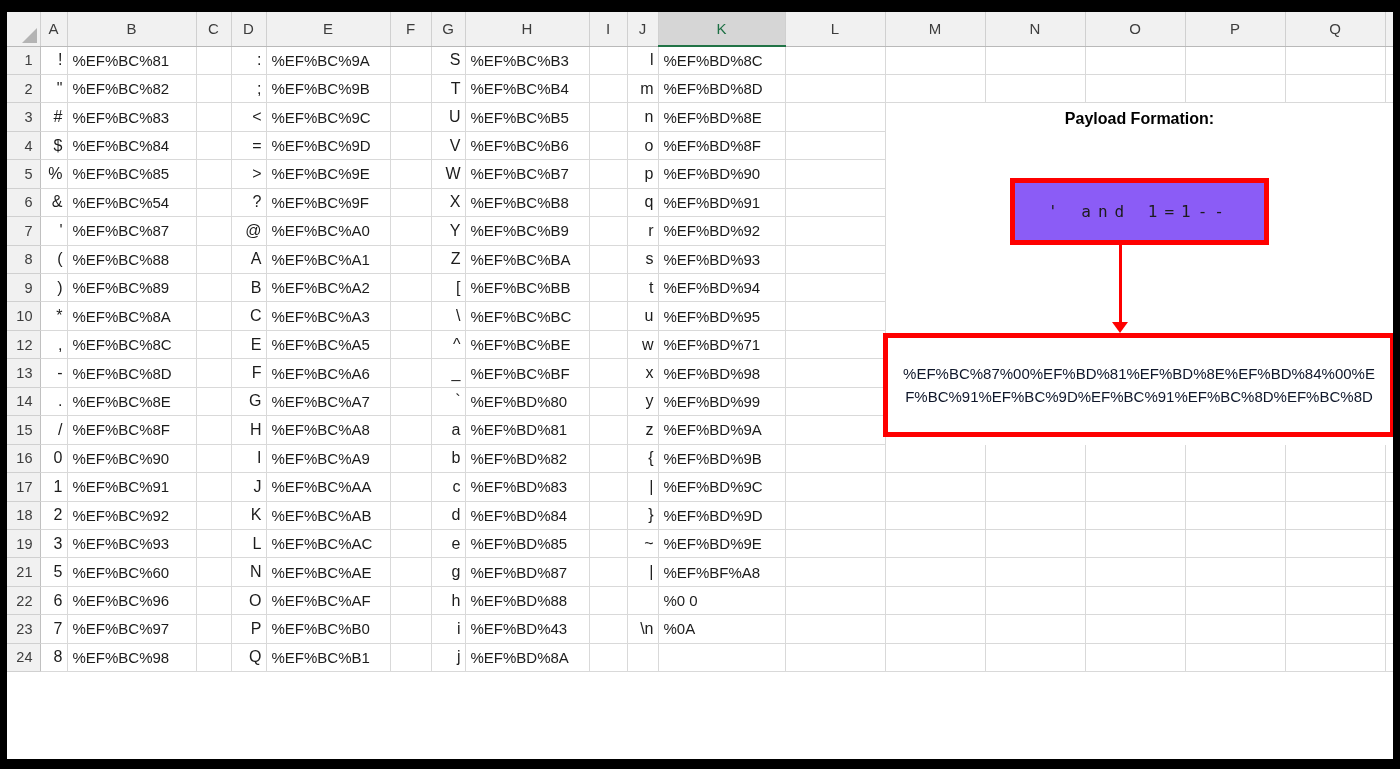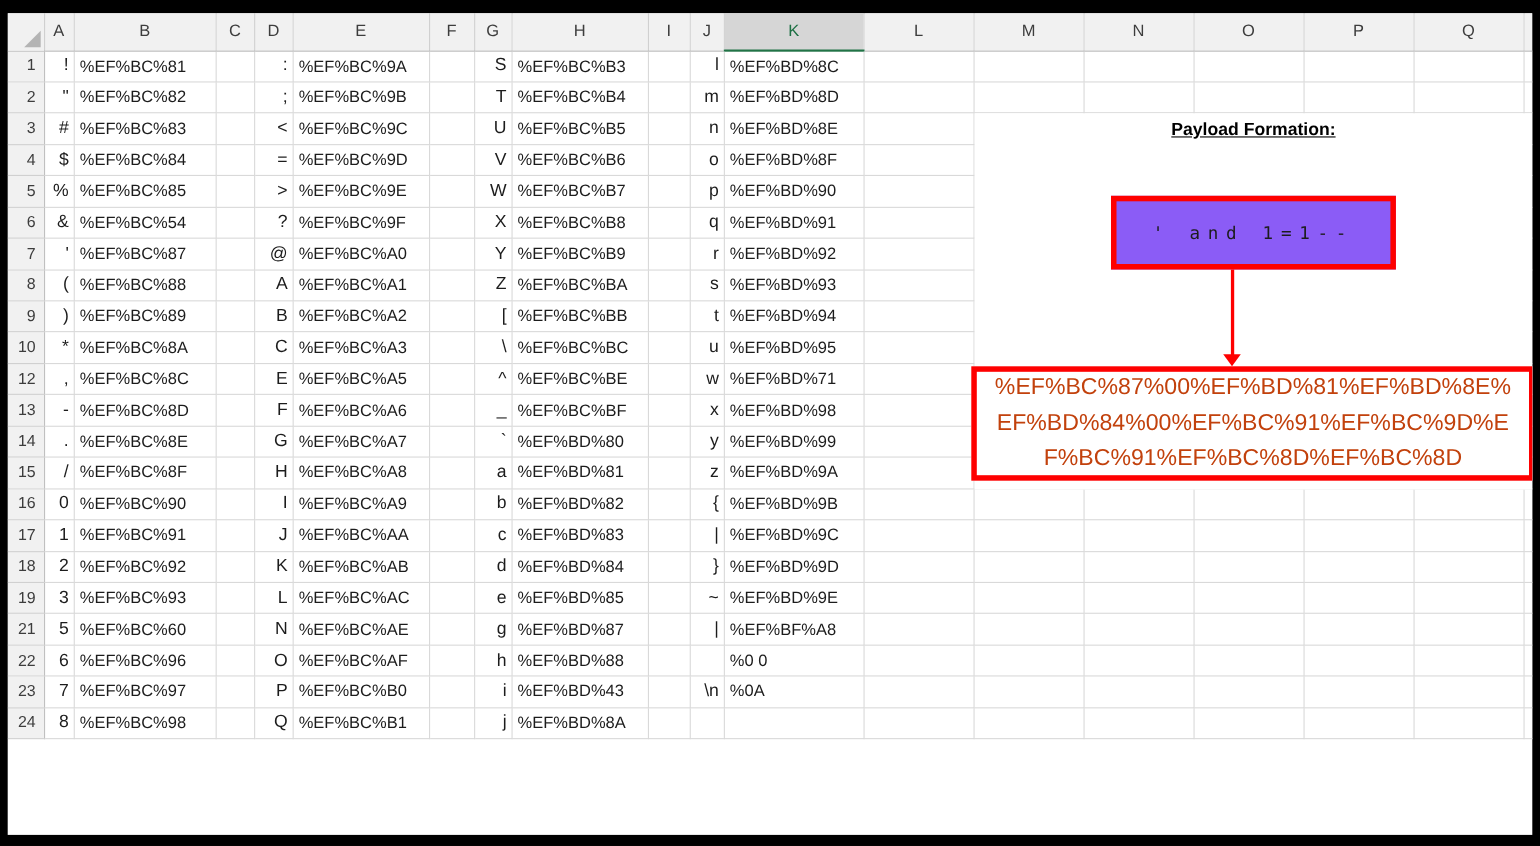--- a/index.html
+++ b/index.html
@@ -98,21 +98,20 @@
     width: 507px;
     height: 342px;
     background: #ffffff;
   }
   .panel-title {
     padding-top: 7px;
     text-align: center;
     font-size: 16px;
     font-weight: 700;
     color: #000000;
-    text-decoration: underline;
   }
   .box-source {
     position: absolute;
     left: 1003px;
     top: 166px;
     width: 259px;
     height: 67px;
     border: 5px solid #fe0000;
     background: #8b5cf6;
     display: flex;
@@ -150,23 +149,23 @@
     width: 512px;
     height: 104px;
     border: 5px solid #fe0000;
     background: #ffffff;
     display: flex;
     align-items: center;
     justify-content: center;
   }
   .box-encoded-text {
     width: 472px;
-    font-size: 21px;
+    font-size: 15px;
     line-height: 1.55;
-    color: #c2410c;
+    color: #0f172a;
     text-align: center;
     word-break: break-all;
   }
 </style>
 </head>
 <body>
 
 <div class="frame">
   <div class="sheet">
 

